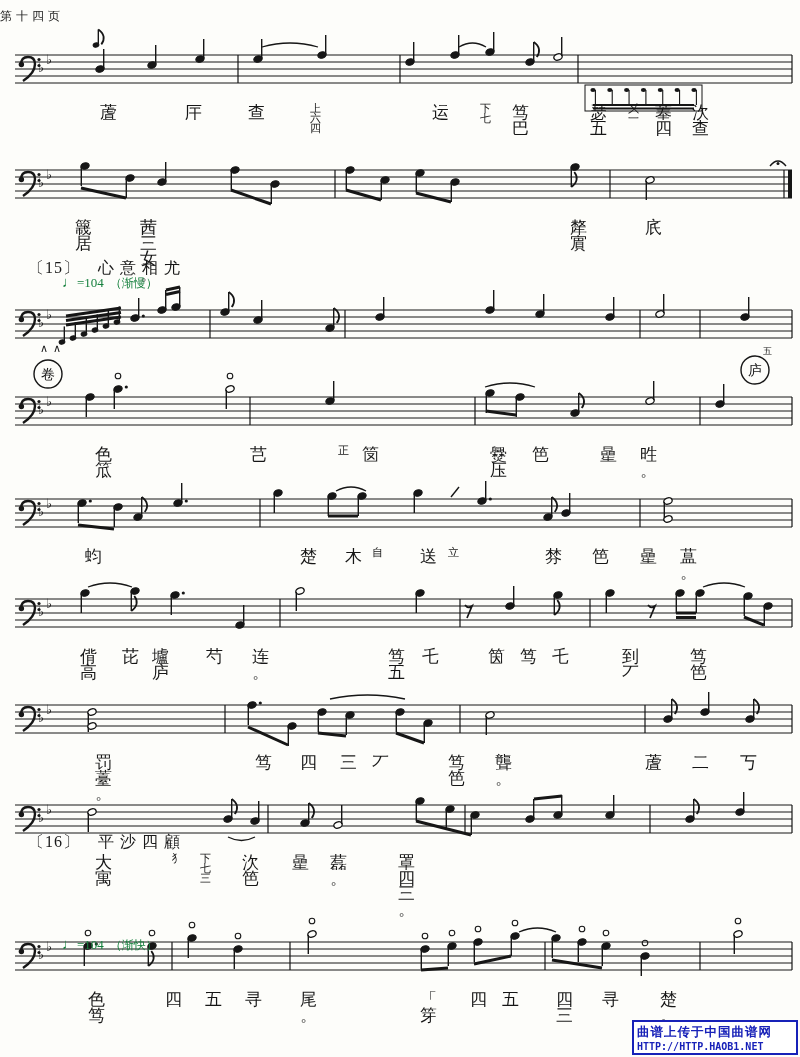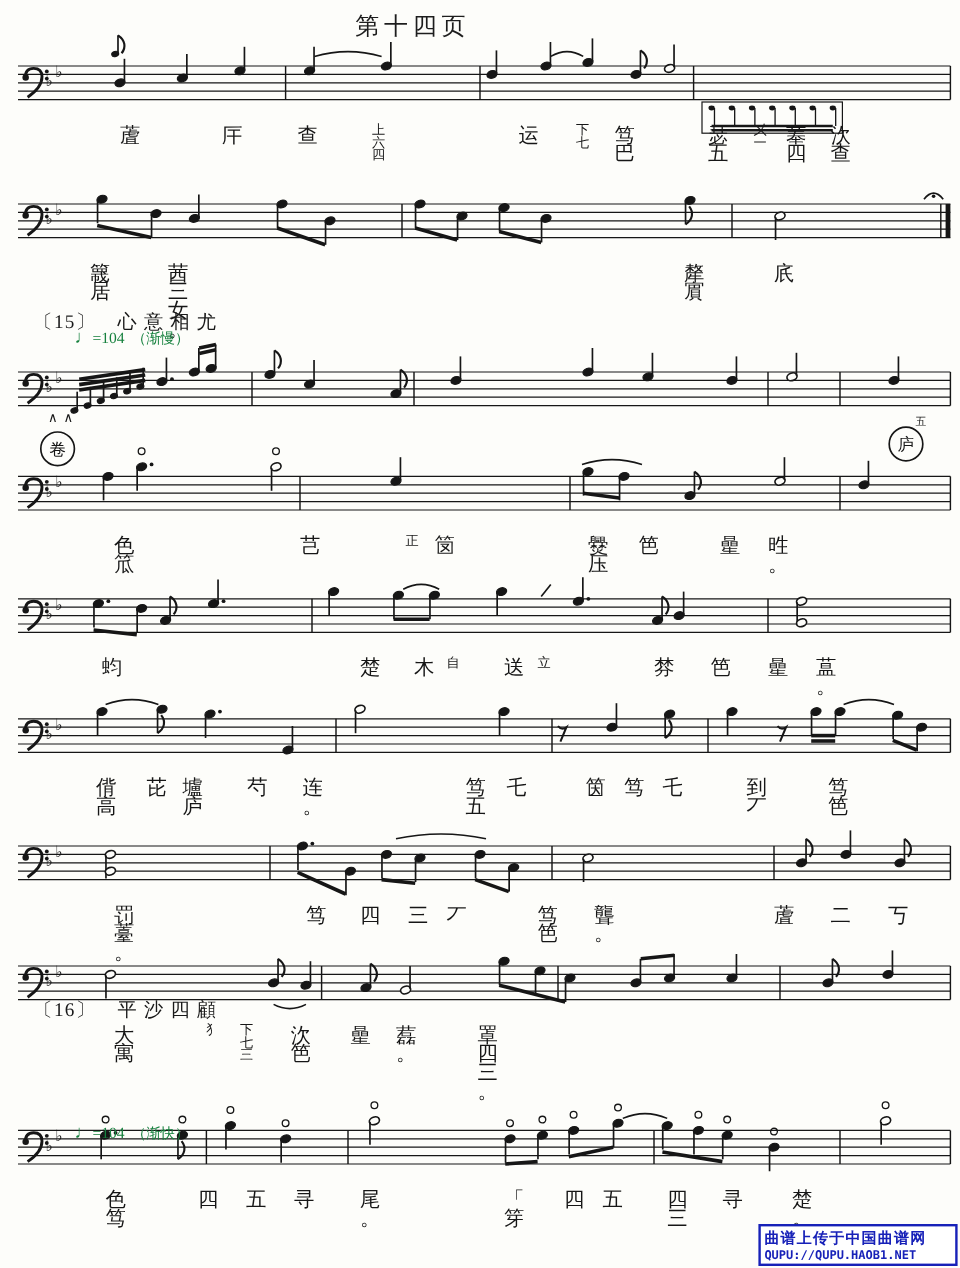--- a/index.html
+++ b/index.html
@@ -1,20 +1,20 @@
 <!DOCTYPE html>
 <html><head>
 <meta charset="utf-8">
 <style>
   html,body{margin:0;padding:0;}
   body{background:#888;font-family:"Liberation Sans",sans-serif;}
   #page{position:relative;width:800px;height:1057px;background:#fdfdfa;overflow:hidden;
         box-shadow:0 0 6px rgba(0,0,0,.4);color:#161616;}
-  #page-title{position:absolute;top:8px;left:0;width:688px;text-align:center;
-        font-size:20px;letter-spacing:4px;font-family:"Liberation Serif",serif;color:#1d1d1d;}
+  #page-title{position:absolute;top:8px;left:0;width:688px;
+        font-size:12px;letter-spacing:4px;font-family:"Liberation Serif",serif;color:#1d1d1d;}
   .section-header{position:absolute;font-family:"Liberation Serif",serif;color:#191919;}
   .section-label{font-size:16px;letter-spacing:1px;}
   .section-title{font-size:16px;letter-spacing:6px;margin-left:18px;}
   .tempo-line{position:absolute;font-size:13px;color:#15803d;font-family:"Liberation Serif",serif;}
   .tempo-note{font-size:15px;}
   .tempo-qual{font-size:12px;margin-left:6px;}
   #score{position:absolute;top:0;left:0;}
   #watermark{position:absolute;right:2px;bottom:2px;width:156px;border:2px solid #1721b8;
         background:#ffffff;padding:2px 3px 1px 3px;}
   #wm1{font-size:12.5px;font-weight:bold;letter-spacing:1px;color:#1721b8;
@@ -822,15 +822,15 @@
 
   <div class="section-header" id="sec16" style="left: 28px; top: 832px; text-align: center;">
     <span class="section-label">〔16〕</span><span class="section-title">平沙四顧</span>
   </div>
   <div class="tempo-line" id="tempo16" style="left: 62px; top: 936px;">
     <span class="tempo-note">♩</span><span>=104</span><span class="tempo-qual">（渐快）</span>
   </div>
 
   <div id="watermark">
     <div id="wm1">曲谱上传于中国曲谱网</div>
-    <div id="wm2">QUPU://QUPU.HAOB1.NET</div>
+    <div id="wm2">HTTP://HTTP.HAOB1.NET</div>
   </div>
 </div>
 
 </body></html>

